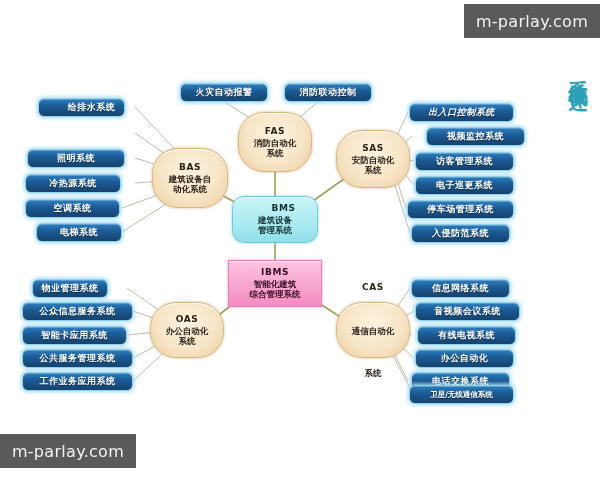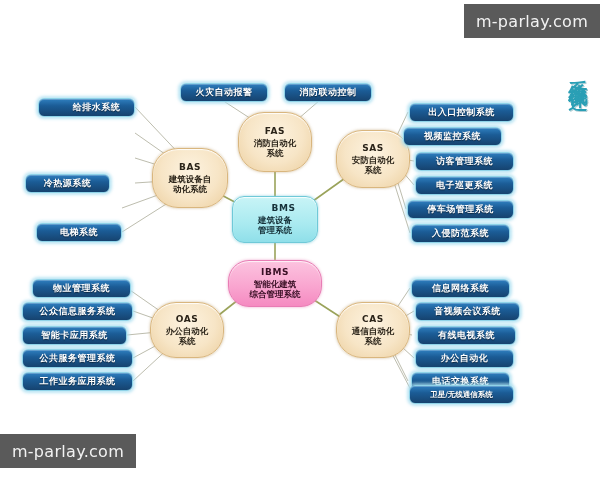--- a/index.html
+++ b/index.html
@@ -49,21 +49,21 @@
     background:linear-gradient(180deg,#c8f4f6 0%,#a9eaf0 60%,#8fdfe9 100%);
     border:1px solid #6fc9d8;
     box-shadow:0 0 3px rgba(120,200,215,.8), inset 0 1px 1px rgba(255,255,255,.85);
     color:#16323a;flex-direction:column;line-height:1.2;
     font-size:8.5px;font-weight:bold;
   }
   .bms .code{font-size:9px;letter-spacing:.6px;margin-bottom:1px;padding-left:17px;}
 
   
   .ibms{
-    border-radius:21px;
+    border-radius:0;
     background:linear-gradient(180deg,#fcc3df 0%,#f9a6d0 55%,#f58ac1 100%);
     border:1px solid #e87cb4;
     box-shadow:0 0 3px rgba(235,150,195,.85), inset 0 1px 1px rgba(255,255,255,.8);
     color:#3a1026;flex-direction:column;line-height:1.2;
     font-size:8.5px;font-weight:bold;
   }
   .ibms .code{font-size:9px;letter-spacing:.6px;margin-bottom:1px;}
 
   
   #vtitle{
@@ -127,22 +127,24 @@
     <g stroke="#9aa35a" stroke-width="1.6" fill="none">
       <line x1="212" y1="190" x2="246" y2="208"></line>
       <line x1="275" y1="172" x2="275" y2="198"></line>
       <line x1="348" y1="176" x2="306" y2="206"></line>
       <line x1="275" y1="242" x2="275" y2="262"></line>
       <line x1="243" y1="296" x2="210" y2="322"></line>
       <line x1="308" y1="296" x2="348" y2="322"></line>
     </g>
   </svg>
 
-  <div class="node leaf" style="left:38px;top:98px;width:97px;padding-left:20px;">给排水系统</div>
-  <div class="node leaf" style="left:25px;top:174px;width:85px;">冷热源系统</div>
+  <div class="node leaf" style="left:38px;top:98px;width:87px;padding-left:20px;">给排水系统</div>
+  <div class="node leaf" style="left:27px;top:149px;width:98px;">照明系统</div>
+  <div class="node leaf" style="left:25px;top:174px;width:96px;">冷热源系统</div>
+  <div class="node leaf" style="left:25px;top:199px;width:95px;">空调系统</div>
   <div class="node leaf" style="left:36px;top:223px;width:86px;">电梯系统</div>
 
   <div class="node hub" style="left:152px;top:148px;width:76px;height:60px;">
     <div class="code">BAS</div>
     <div>建筑设备自</div>
     <div>动化系统</div>
   </div>
 
   <div class="node leaf" style="left:284px;top:83px;width:88px;">消防联动控制</div>
   <div class="node leaf" style="left:180px;top:83px;width:88px;">火灾自动报警</div>
@@ -152,52 +154,52 @@
     <div>消防自动化</div>
     <div>系统</div>
   </div>
 
   <div class="node hub" style="left:336px;top:130px;width:74px;height:58px;">
     <div class="code">SAS</div>
     <div>安防自动化</div>
     <div>系统</div>
   </div>
 
-  <div class="node leaf" style="left:409px;top:103px;width:105px;">出入口控制系统</div>
-  <div class="node leaf" style="left:403px;top:127px;width:99px;">视频监控系统</div>
+  <div class="node leaf" style="left:409px;top:103px;width:105px;font-style:italic;">出入口控制系统</div>
+  <div class="node leaf" style="left:426px;top:127px;width:99px;">视频监控系统</div>
   <div class="node leaf" style="left:415px;top:152px;width:99px;">访客管理系统</div>
   <div class="node leaf" style="left:415px;top:176px;width:99px;">电子巡更系统</div>
   <div class="node leaf" style="left:407px;top:200px;width:107px;">停车场管理系统</div>
   <div class="node leaf" style="left:411px;top:224px;width:99px;">入侵防范系统</div>
 
   <div class="node bms" style="left:232px;top:196px;width:86px;height:47px;">
     <div class="code">BMS</div>
     <div>建筑设备</div>
     <div>管理系统</div>
   </div>
 
   <div class="node ibms" style="left:228px;top:260px;width:94px;height:47px;">
     <div class="code">IBMS</div>
     <div>智能化建筑</div>
     <div>综合管理系统</div>
   </div>
 
-  <div class="node leaf" style="left:32px;top:279px;width:99px;text-align:center;">物业管理系统</div>
+  <div class="node leaf" style="left:32px;top:279px;width:76px;text-align:center;">物业管理系统</div>
   <div class="node leaf" style="left:22px;top:302px;width:111px;">公众信息服务系统</div>
   <div class="node leaf" style="left:22px;top:326px;width:105px;">智能卡应用系统</div>
   <div class="node leaf" style="left:22px;top:349px;width:111px;">公共服务管理系统</div>
   <div class="node leaf" style="left:22px;top:372px;width:111px;">工作业务应用系统</div>
 
   <div class="node hub" style="left:150px;top:302px;width:74px;height:56px;">
     <div class="code">OAS</div>
     <div>办公自动化</div>
     <div>系统</div>
   </div>
 
-  <div class="node hub" style="left:336px;top:302px;width:74px;height:56px;">
+  <div class="node hub" style="left:336px;top:302px;width:74px;height:56px;gap:32px;">
     <div class="code">CAS</div>
     <div>通信自动化</div>
     <div>系统</div>
   </div>
 
   <div class="node leaf" style="left:411px;top:279px;width:99px;">信息网络系统</div>
   <div class="node leaf" style="left:415px;top:302px;width:105px;">音视频会议系统</div>
   <div class="node leaf" style="left:417px;top:326px;width:99px;text-align:center;">有线电视系统</div>
   <div class="node leaf" style="left:415px;top:349px;width:99px;">办公自动化</div>
   <div class="node leaf" style="left:411px;top:372px;width:99px;">电话交换系统</div>

